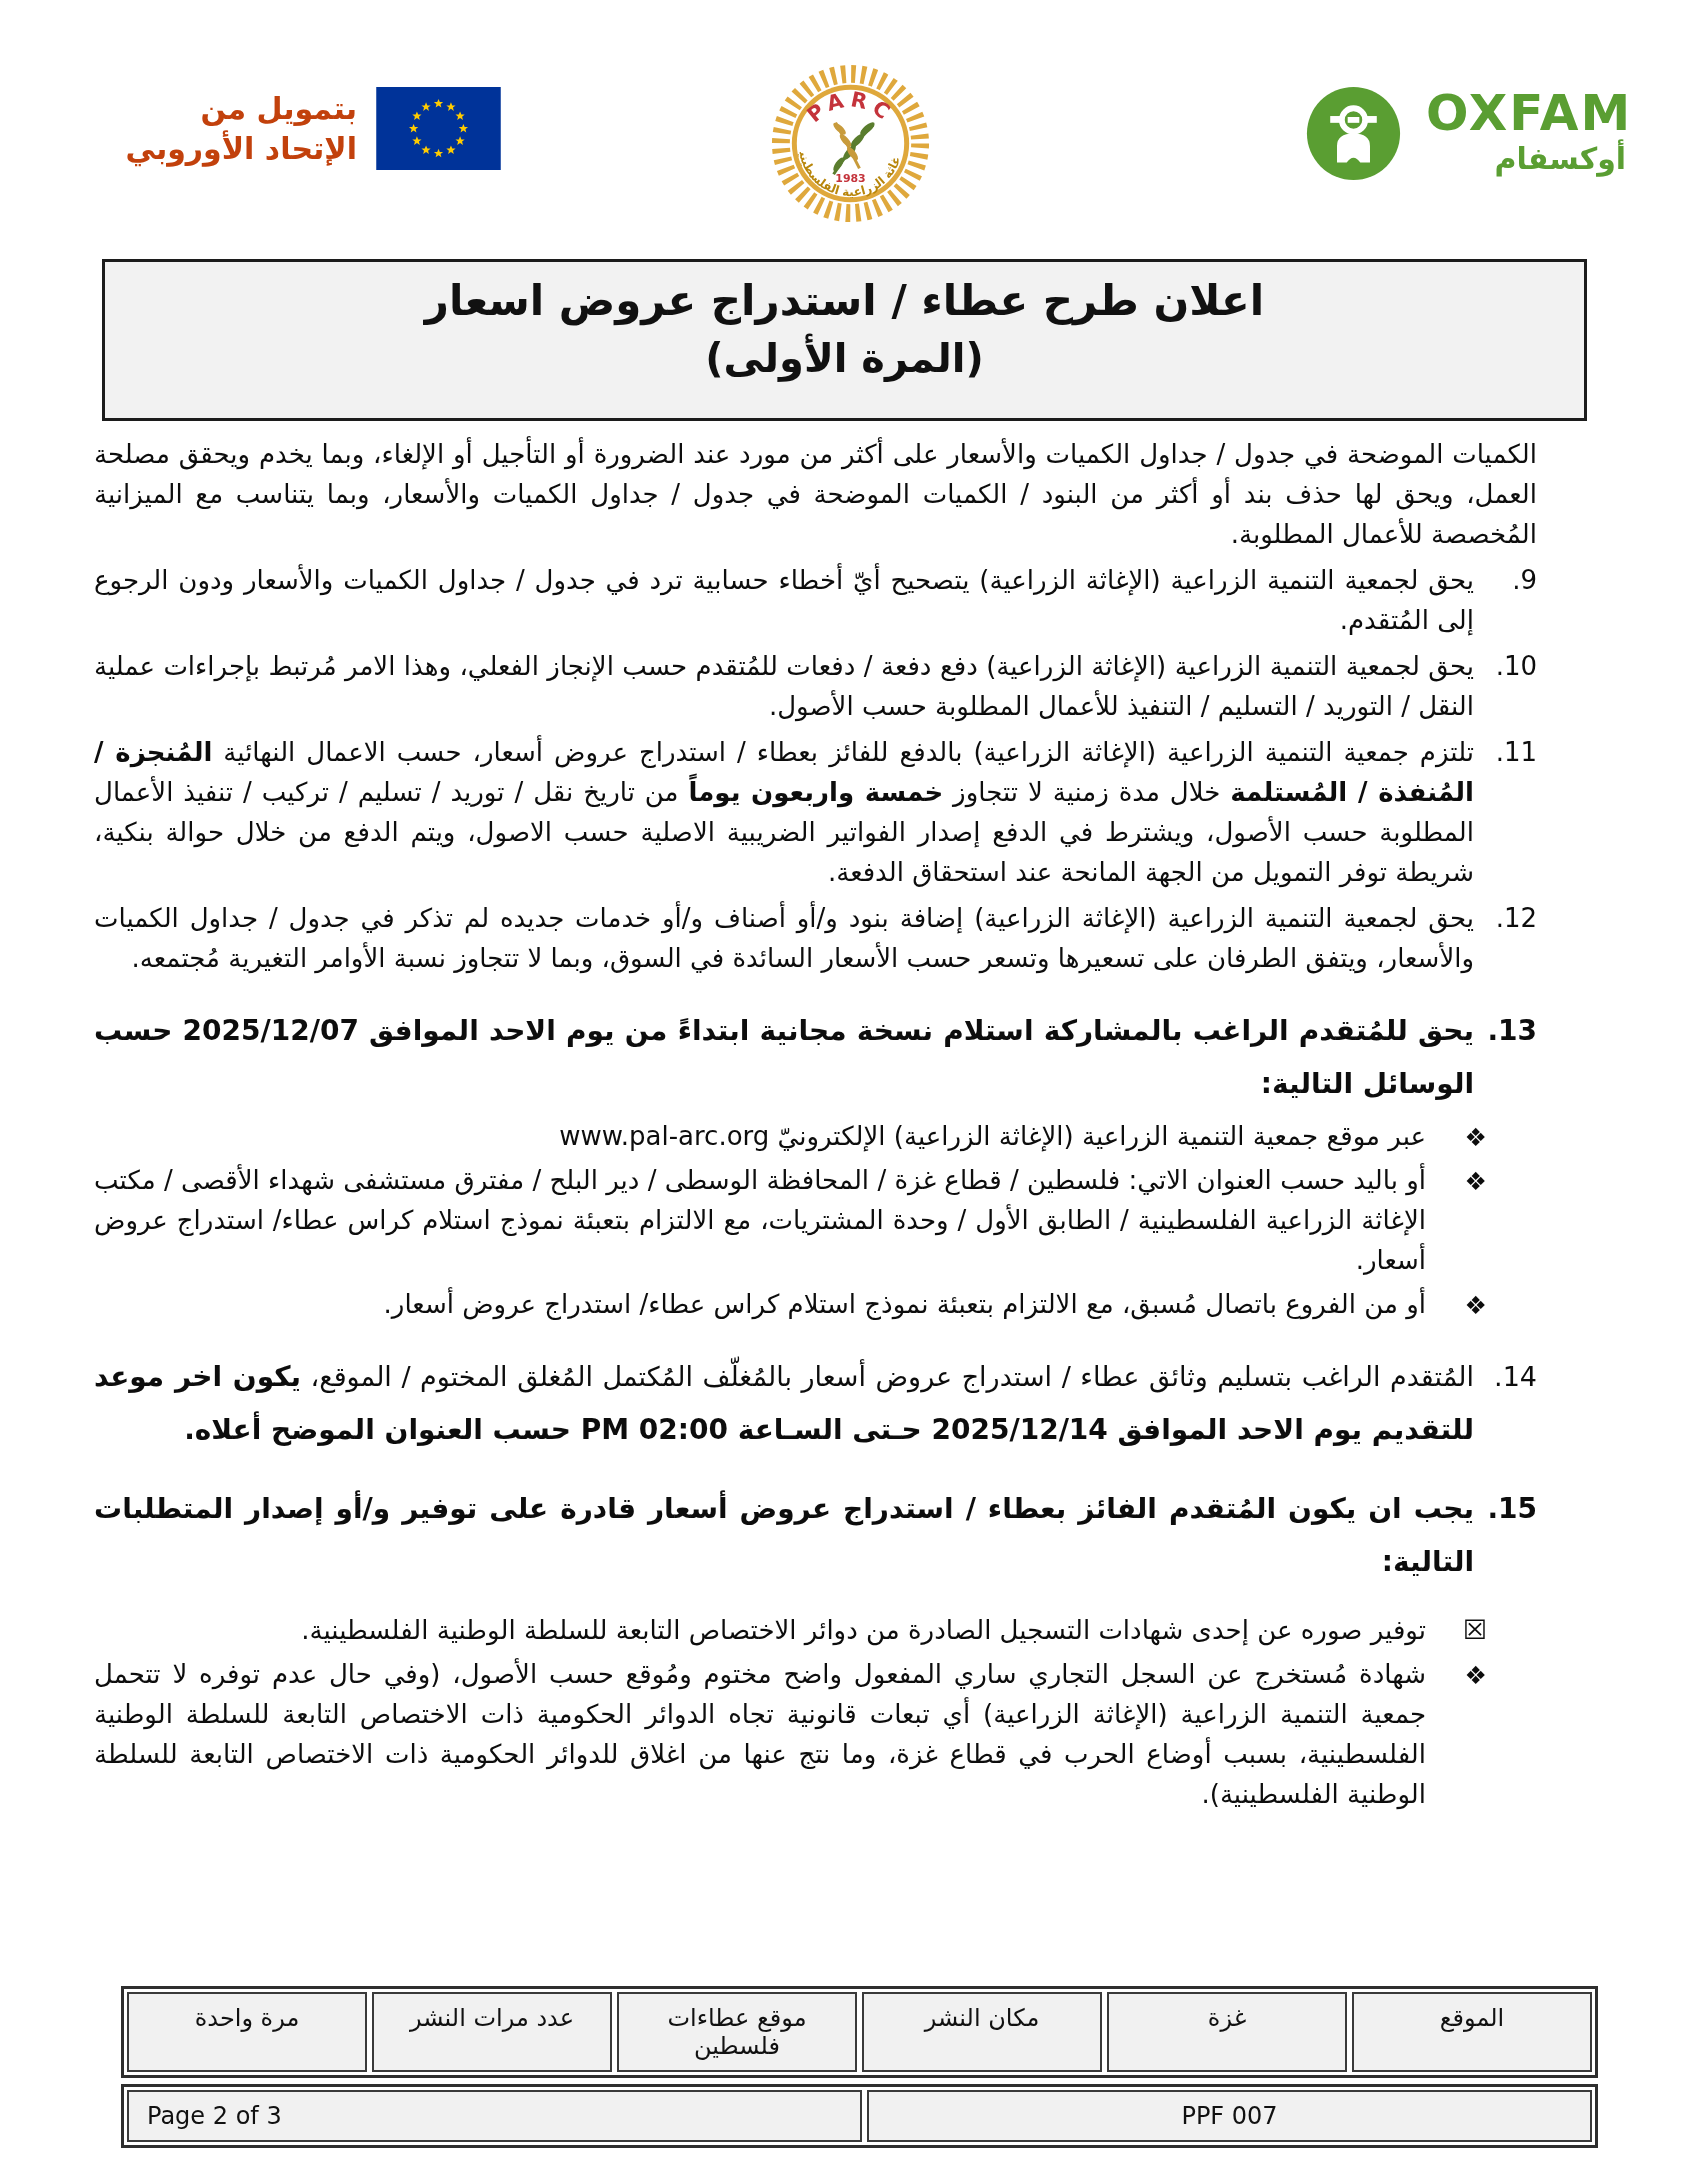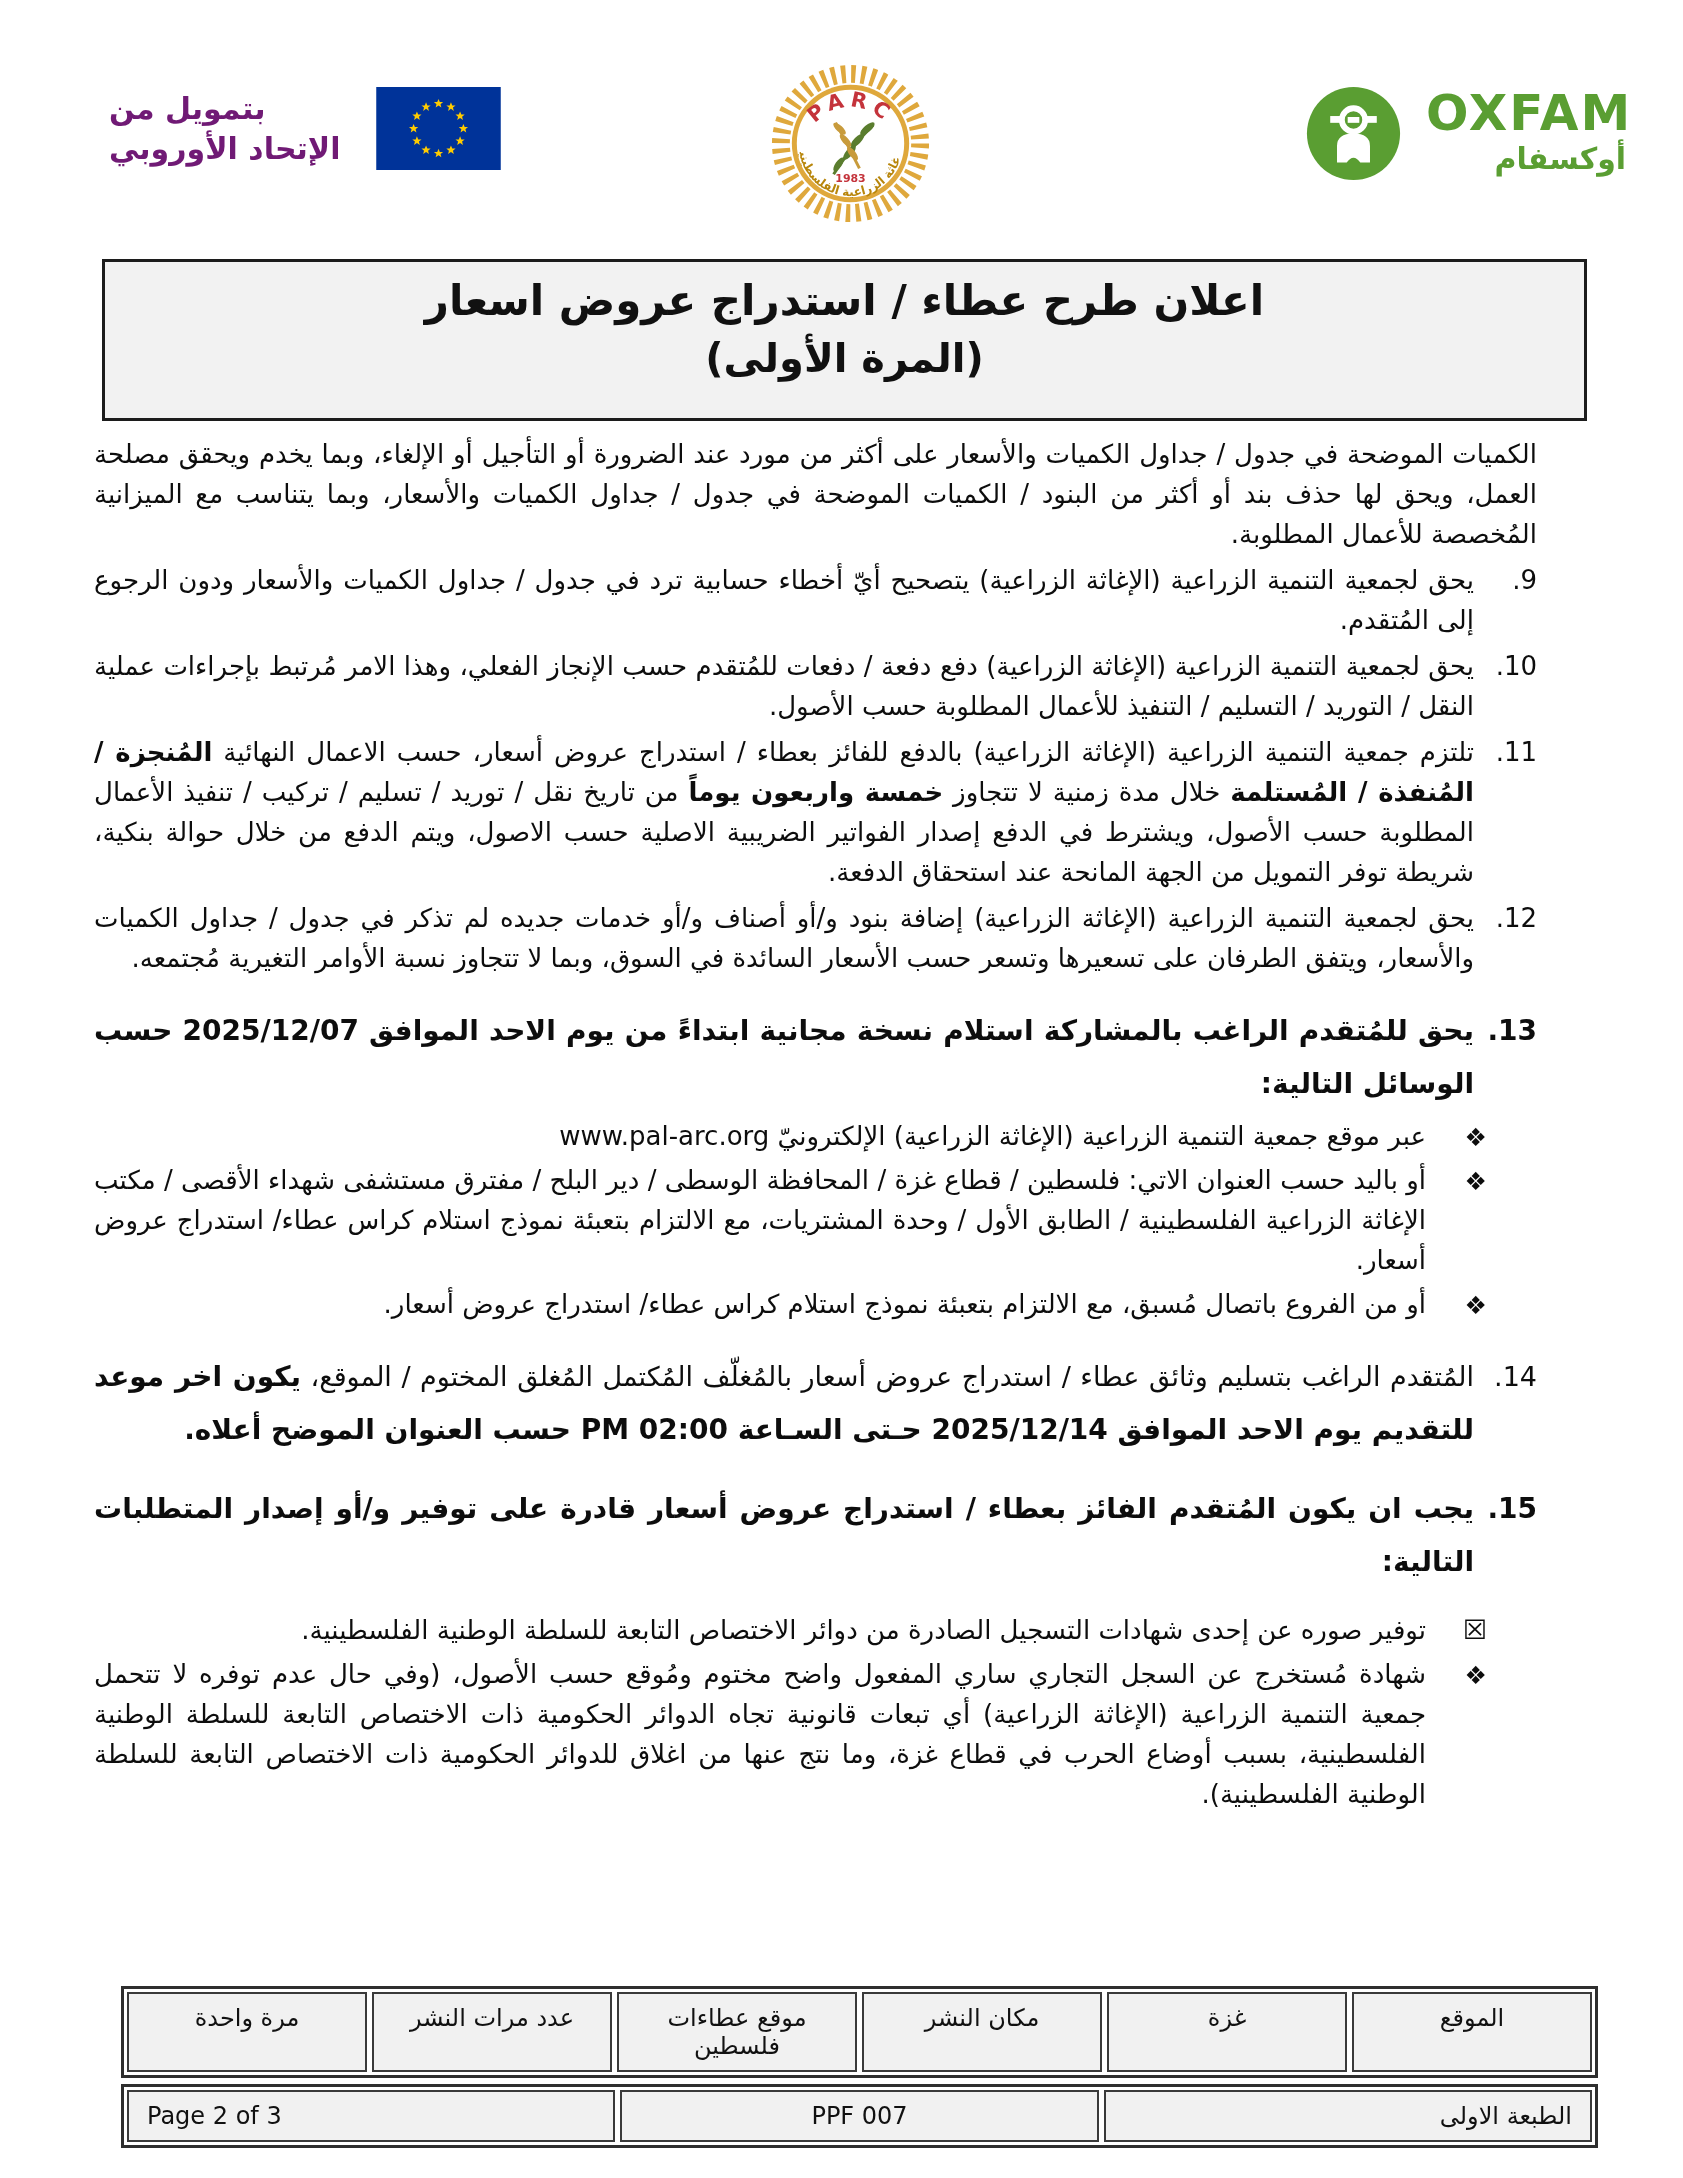--- a/index.html
+++ b/index.html
@@ -2,21 +2,21 @@
 <html lang="ar"><head>
 <meta charset="utf-8">
 <style>
   html,body{margin:0;padding:0;background:#888;}
   .page{position:relative;width:1683px;height:2178px;background:#ffffff;margin:0 auto;
         font-family:"DejaVu Sans","Liberation Sans",sans-serif;color:#111;overflow:hidden;}
 
   
   .header{position:absolute;top:0;left:0;width:1683px;height:248px;}
   .eu-block{position:absolute;left:109px;top:87px;display:flex;align-items:center;gap:16px;direction:ltr;}
-  .eu-text{width:248px;text-align:left;color:#701a75;font-weight:bold;font-size:30px;line-height:40px;}
+  .eu-text{width:248px;text-align:right;color:#c2410c;font-weight:bold;font-size:30px;line-height:40px;}
   .parc-block{position:absolute;left:764px;top:57px;}
   .oxfam-block{position:absolute;left:1305px;top:85px;display:flex;align-items:center;gap:24px;}
   .oxfam-texts{display:flex;flex-direction:column;align-items:center;}
   .oxfam-word{color:#5A9E32;font-weight:bold;font-size:50px;letter-spacing:2px;line-height:51px;}
   .oxfam-ar{color:#5A9E32;font-weight:bold;font-size:30px;line-height:40px;align-self:flex-end;margin-right:6px;}
 
   
   .title-box{position:absolute;left:102px;top:259px;width:1479px;height:156px;background:#F2F2F2;
              border:3px solid #1C1C1C;text-align:center;direction:rtl;}
   .title-line1{font-weight:bold;font-size:42px;margin-top:14px;}
@@ -145,20 +145,19 @@
   <div class="footer">
     <div class="frow">
       <div class="fcell">الموقع</div>
       <div class="fcell">غزة</div>
       <div class="fcell">مكان النشر</div>
       <div class="fcell">موقع عطاءات فلسطين</div>
       <div class="fcell">عدد مرات النشر</div>
       <div class="fcell">مرة واحدة</div>
     </div>
     <div class="frow">
-      <div class="fcell right">الطبعة الاولى</div>
       <div class="fcell">PPF 007</div>
       <div class="fcell ltr">Page 2 of 3</div>
     </div>
   </div>
 
 </div>
 
 
 </body></html>

